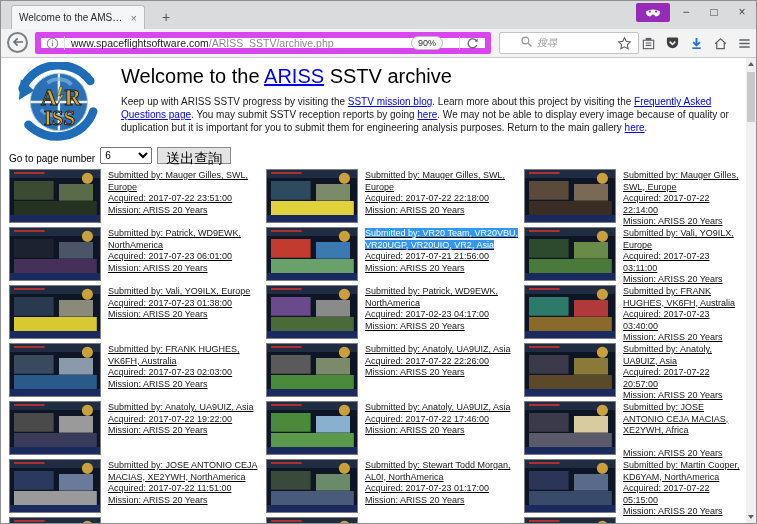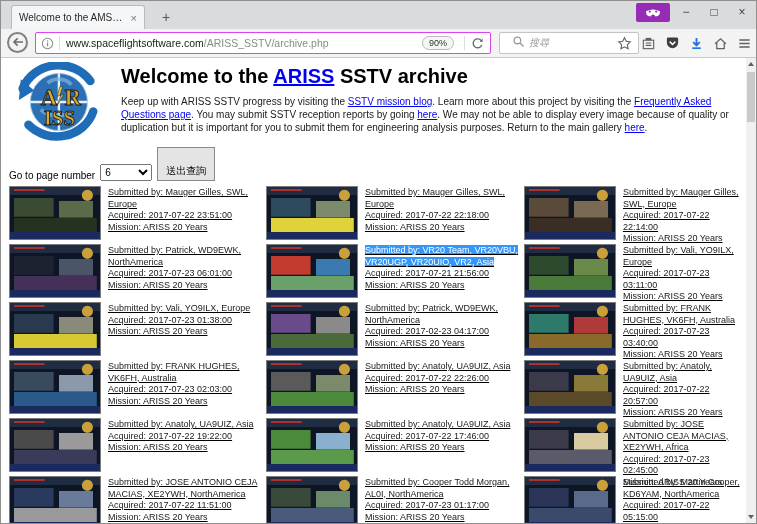--- a/index.html
+++ b/index.html
@@ -19,46 +19,46 @@
     border-radius:2px;display:flex;align-items:center;justify-content:center;}
   .winbtn{position:absolute;top:0;width:28px;height:22px;text-align:center;line-height:22px;
     font-size:12px;color:#444;}
   .btn-min{right:56px}.btn-max{right:28px}.btn-close{right:0}
   
   .navbar{position:absolute;top:28px;left:0;right:0;height:29px;background:#f3f3f4;
     border-bottom:1px solid #c8c9ca;box-sizing:border-box;}
   .backbtn{position:absolute;left:6px;top:3px;width:21px;height:21px;border:2px solid #7e8082;
     border-radius:50%;box-sizing:border-box;display:flex;align-items:center;justify-content:center;background:#f3f3f4;}
   .urlbar{position:absolute;left:34px;top:3px;width:456px;height:22px;background:#fff;
-    border:1px solid #d946ef;border-radius:2px;box-sizing:border-box;display:flex;align-items:center;}
+    border:6px solid #d946ef;border-radius:2px;box-sizing:border-box;display:flex;align-items:center;}
   .url-info{padding:0 5px;display:flex;align-items:center;}
   .vsep{width:1px;height:14px;background:#ddd;}
   .urltext{flex:1;padding-left:6px;font-size:10.5px;white-space:nowrap;overflow:hidden;}
   .urlhost{color:#1b1b1b;}
   .urlpath{color:#8a8a8a;}
   .zoom-pill{font-size:9px;color:#333;background:#f6f6f6;border:1px solid #bbb;border-radius:8px;
-    padding:1px 6px;margin-right:10px;}
+    padding:1px 6px;margin-right:16px;}
   .reload{padding:0 6px 0 6px;display:flex;align-items:center;}
   .searchbar{position:absolute;left:498px;top:3px;width:140px;height:22px;background:#fff;
-    border:1px solid #c3c4c6;border-radius:2px;box-sizing:border-box;display:flex;align-items:center;padding:0 12px;gap:4px;}
+    border:1px solid #c3c4c6;border-radius:2px;box-sizing:border-box;display:flex;align-items:center;padding:0 20px;gap:4px;}
   .search-ph{font-size:10px;font-style:italic;color:#9a9a9a;}
   .navicons{position:absolute;right:4px;top:3px;height:22px;display:flex;align-items:center;gap:8px;}
   .nicon{width:16px;height:16px;display:flex;align-items:center;justify-content:center;}
   
   .content{position:absolute;top:57px;left:0;right:10px;bottom:0;background:#fff;overflow:hidden;}
   .header{display:flex;padding:4px 8px 0 8px;}
   .logo{width:96px;height:80px;flex:none;}
   .headright{margin-left:16px;flex:1;min-width:0;}
-  .ptitle{font-size:20px;font-weight:bold;color:#000;margin:3px 0 7px 0;}
+  .ptitle{font-size:20px;font-weight:normal;color:#000;margin:3px 0 7px 0;}
   .ptitle a,.plink{color:#0000ee;text-decoration:underline;cursor:pointer;}
   .intro{font-size:10px;line-height:13px;color:#1a1a1a;padding-right:6px;}
   .pagenav{margin:5px 0 0 8px;font-size:10px;color:#000;display:flex;align-items:flex-end;gap:5px;}
   .pagenav select{font-size:10px;height:17px;width:52px;font-family:"Liberation Sans",sans-serif;}
-  .pagenav button{font-size:10px;height:17px;background:#e4e4e4;border:1px solid #8a8a8a;
-    padding:16px 8px;font-family:"Liberation Sans",sans-serif;}
+  .pagenav button{font-size:14px;height:17px;background:#e4e4e4;border:1px solid #8a8a8a;
+    padding:2px 8px;font-family:"Liberation Sans",sans-serif;}
   .grid{margin:5px 0 0 8px;display:grid;grid-template-columns:257px 258px 221px;row-gap:4px;}
   .cell{display:flex;height:54px;text-decoration:underline;}
   .thumb{width:92px;height:54px;flex:none;border:1px solid #7d7d7d;box-sizing:border-box;}
   .meta{margin-left:7px;padding-top:1px;font-size:9px;line-height:11.5px;color:#1a1a1a;min-width:0;}
   .sel{background:#3297fd;color:#fff;text-align:right;}
   
   .scrollbar{position:absolute;top:57px;right:0;width:10px;bottom:0;background:#f0f0f1;}
   .sb-arrow{position:absolute;left:0;width:10px;height:12px;display:flex;align-items:center;justify-content:center;}
   .tri-up{width:0;height:0;border-left:3px solid transparent;border-right:3px solid transparent;border-bottom:4px solid #606060;}
   .tri-dn{width:0;height:0;border-left:3px solid transparent;border-right:3px solid transparent;border-top:4px solid #606060;}
@@ -300,36 +300,36 @@
     <div class="meta">
       <span class="line-sub">Submitted by: Anatoly, UA9UIZ, Asia</span><br>
       <span class="line-acq">Acquired: 2017-07-22 17:46:00</span><br>
       <span class="line-mis">Mission: ARISS 20 Years</span>
     </div>
   </div>
         <div class="cell">
     <div class="thumb" style="background: radial-gradient(circle at 86% 16%, rgb(201, 160, 58) 0px, rgb(201, 160, 58) 5px, rgba(0, 0, 0, 0) 6px) no-repeat, linear-gradient(rgb(176, 48, 48), rgb(176, 48, 48)) 6% 2px / 34% 2px no-repeat, linear-gradient(rgb(31, 44, 66), rgb(31, 44, 66)) 0px 0px / 100% 8px no-repeat, linear-gradient(rgb(27, 42, 94), rgb(27, 42, 94)) 0px 100% / 100% 7px no-repeat, linear-gradient(rgb(58, 58, 74), rgb(58, 58, 74)) 8% 34% / 44% 36% no-repeat, linear-gradient(rgb(216, 203, 160), rgb(216, 203, 160)) 88% 40% / 38% 32% no-repeat, linear-gradient(rgb(90, 90, 106), rgb(90, 90, 106)) 50% 84% / 92% 28% no-repeat, rgb(14, 21, 36);"></div>
     <div class="meta">
       <span class="line-sub">Submitted by: JOSE ANTONIO CEJA MACIAS, XE2YWH, Africa</span><br>
-      <span class="line-acq">Acquired: 2017-07-23 02:45:00</span><br>
+      <br>
       <span class="line-mis">Mission: ARISS 20 Years</span>
     </div>
   </div>
         <div class="cell">
     <div class="thumb" style="background: radial-gradient(circle at 86% 16%, rgb(201, 160, 58) 0px, rgb(201, 160, 58) 5px, rgba(0, 0, 0, 0) 6px) no-repeat, linear-gradient(rgb(176, 48, 48), rgb(176, 48, 48)) 6% 2px / 34% 2px no-repeat, linear-gradient(rgb(31, 44, 66), rgb(31, 44, 66)) 0px 0px / 100% 8px no-repeat, linear-gradient(rgb(27, 42, 94), rgb(27, 42, 94)) 0px 100% / 100% 7px no-repeat, linear-gradient(rgb(42, 58, 94), rgb(42, 58, 94)) 8% 34% / 44% 36% no-repeat, linear-gradient(rgb(106, 122, 154), rgb(106, 122, 154)) 88% 40% / 38% 32% no-repeat, linear-gradient(rgb(154, 154, 154), rgb(154, 154, 154)) 50% 84% / 92% 28% no-repeat, rgb(14, 21, 36);"></div>
     <div class="meta">
       <span class="line-sub">Submitted by: JOSE ANTONIO CEJA MACIAS, XE2YWH, NorthAmerica</span><br>
       <span class="line-acq">Acquired: 2017-07-22 11:51:00</span><br>
       <span class="line-mis">Mission: ARISS 20 Years</span>
     </div>
   </div>
         <div class="cell">
     <div class="thumb" style="background: radial-gradient(circle at 86% 16%, rgb(201, 160, 58) 0px, rgb(201, 160, 58) 5px, rgba(0, 0, 0, 0) 6px) no-repeat, linear-gradient(rgb(176, 48, 48), rgb(176, 48, 48)) 6% 2px / 34% 2px no-repeat, linear-gradient(rgb(31, 44, 66), rgb(31, 44, 66)) 0px 0px / 100% 8px no-repeat, linear-gradient(rgb(27, 42, 94), rgb(27, 42, 94)) 0px 100% / 100% 7px no-repeat, linear-gradient(rgb(58, 74, 58), rgb(58, 74, 58)) 8% 34% / 44% 36% no-repeat, linear-gradient(rgb(106, 138, 106), rgb(106, 138, 106)) 88% 40% / 38% 32% no-repeat, linear-gradient(rgb(74, 90, 122), rgb(74, 90, 122)) 50% 84% / 92% 28% no-repeat, rgb(14, 21, 36);"></div>
     <div class="meta">
-      <span class="line-sub">Submitted by: Cooper Todd Morgan, AL0I, NorthAmerica</span><br>
+      <span class="line-sub">Submitted by: Stewart Todd Morgan, AL0I, NorthAmerica</span><br>
       <span class="line-acq">Acquired: 2017-07-23 01:17:00</span><br>
       <span class="line-mis">Mission: ARISS 20 Years</span>
     </div>
   </div>
         <div class="cell">
     <div class="thumb" style="background: radial-gradient(circle at 86% 16%, rgb(201, 160, 58) 0px, rgb(201, 160, 58) 5px, rgba(0, 0, 0, 0) 6px) no-repeat, linear-gradient(rgb(176, 48, 48), rgb(176, 48, 48)) 6% 2px / 34% 2px no-repeat, linear-gradient(rgb(31, 44, 66), rgb(31, 44, 66)) 0px 0px / 100% 8px no-repeat, linear-gradient(rgb(27, 42, 94), rgb(27, 42, 94)) 0px 100% / 100% 7px no-repeat, linear-gradient(rgb(42, 53, 88), rgb(42, 53, 88)) 8% 34% / 44% 36% no-repeat, linear-gradient(rgb(90, 106, 138), rgb(90, 106, 138)) 88% 40% / 38% 32% no-repeat, linear-gradient(rgb(58, 74, 106), rgb(58, 74, 106)) 50% 84% / 92% 28% no-repeat, rgb(14, 21, 36);"></div>
     <div class="meta">
       <span class="line-sub">Submitted by: Martin Cooper, KD6YAM, NorthAmerica</span><br>
       <span class="line-acq">Acquired: 2017-07-22 05:15:00</span><br>
       <span class="line-mis">Mission: ARISS 20 Years</span>

